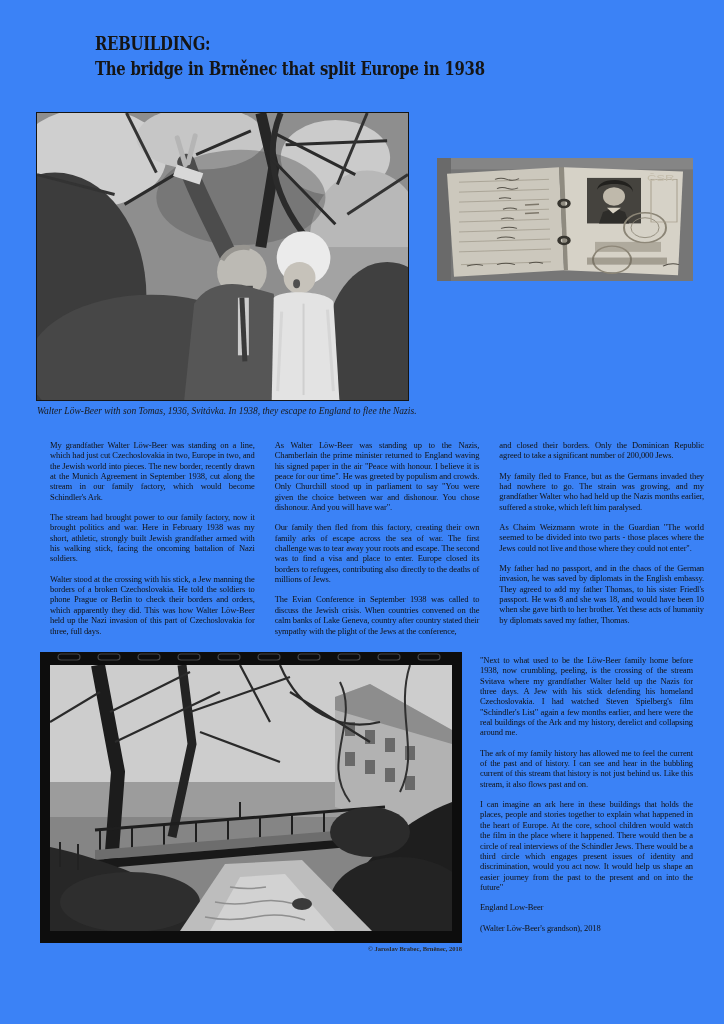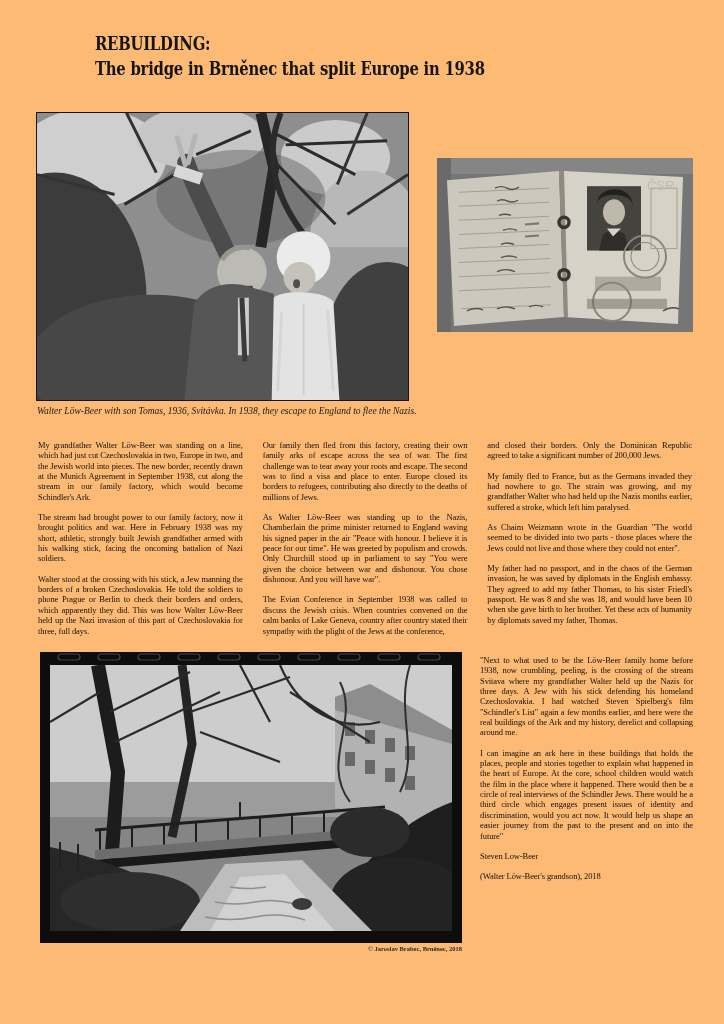--- a/index.html
+++ b/index.html
@@ -1,46 +1,46 @@
 <!DOCTYPE html>
 <html><head>
 <meta charset="utf-8">
 <style>
   html,body { margin:0; padding:0; background:#ffffff; }
   .page {
     position:relative; width:724px; height:1024px;
-    background:#fdba74; overflow:hidden;
+    background:#3b82f6; overflow:hidden;
     font-family:"Liberation Serif", serif; color:#121212;
   }
   .title {
     position:absolute; left:95px; top:31px;
     font-family:"DejaVu Serif", serif; font-weight:bold;
     font-size:19px; line-height:25px; letter-spacing:-0.3px;
     transform:scaleX(0.78); transform-origin:top left;
     white-space:nowrap; color:#151515;
   }
   .photo1 {
     position:absolute; left:36px; top:112px; width:373px; height:289px;
     border:1.5px solid #151515; box-sizing:border-box; background:#8e8e8e;
   }
   .photo1 svg, .photo2 svg, .photo3 svg { display:block; width:100%; height:100%; }
   .caption1 {
     position:absolute; left:37px; top:406px; width:420px;
     font-size:9.5px; line-height:11px; color:#1a1a1a;font-style:italic;
   }
   .photo2 {
-    position:absolute; left:437px; top:158px; width:256px; height:174px;
+    position:absolute; left:437px; top:158px; width:256px; height:123px;
     background:#7a7a7a;
   }
   .caption2 {
     position:absolute; left:437px; top:339px; width:258px;
     font-size:9.5px; line-height:11.5px; color:#1a1a1a;
   }
   .columns {
-    position:absolute; left:38px; top:440px; width:654px;
+    position:absolute; left:50px; top:440px; width:654px;
     display:flex; gap:20px;
   }
   .col {
     width:211px; font-size:8.5px; line-height:10.35px;
     text-align:justify; letter-spacing:-0.1px;
   }
   .col p, .quotecol p { margin:0 0 10px 0; }
   .photo3 {
     position:absolute; left:40px; top:652px; width:422px; height:291px;
     background:#0d0d0d;
@@ -163,22 +163,22 @@
     </svg>
   </div>
 
   <div class="columns">
     <div class="col">
       <p>My grandfather Walter Löw-Beer was standing on a line, which had just cut Czechoslovakia in two, Europe in two, and the Jewish world into pieces. The new border, recently drawn at the Munich Agreement in September 1938, cut along the stream in our family factory, which would become Schindler's Ark.</p>
       <p>The stream had brought power to our family factory, now it brought politics and war. Here in February 1938 was my short, athletic, strongly built Jewish grandfather armed with his walking stick, facing the oncoming battalion of Nazi soldiers.</p>
       <p>Walter stood at the crossing with his stick, a Jew manning the borders of a broken Czechoslovakia. He told the soldiers to phone Prague or Berlin to check their borders and orders, which apparently they did. This was how Walter Löw-Beer held up the Nazi invasion of this part of Czechoslovakia for three, full days.</p>
     </div>
     <div class="col">
+      <p>As Walter Löw-Beer was standing up to the Nazis, Chamberlain the prime minister returned to England waving his signed paper in the air "Peace with honour. I believe it is peace for our time". He was greeted by populism and crowds. Only Churchill stood up in parliament to say "You were given the choice between war and dishonour. You chose dishonour. And you will have war".</p>
       <p>Our family then fled from this factory, creating their own family arks of escape across the sea of war. The first challenge was to tear away your roots and escape. The second was to find a visa and place to enter. Europe closed its borders to refugees, contributing also directly to the deaths of millions of Jews.</p>
-      <p>As Walter Löw-Beer was standing up to the Nazis, Chamberlain the prime minister returned to England waving his signed paper in the air "Peace with honour. I believe it is peace for our time". He was greeted by populism and crowds. Only Churchill stood up in parliament to say "You were given the choice between war and dishonour. You chose dishonour. And you will have war".</p>
       <p>The Evian Conference in September 1938 was called to discuss the Jewish crisis. When countries convened on the calm banks of Lake Geneva, country after country stated their sympathy with the plight of the Jews at the conference,</p>
     </div>
     <div class="col">
       <p>and closed their borders. Only the Dominican Republic agreed to take a significant number of 200,000 Jews.</p>
       <p>My family fled to France, but as the Germans invaded they had nowhere to go. The strain was growing, and my grandfather Walter who had held up the Nazis months earlier, suffered a stroke, which left him paralysed.</p>
       <p>As Chaim Weizmann wrote in the Guardian "The world seemed to be divided into two parts - those places where the Jews could not live and those where they could not enter".</p>
       <p>My father had no passport, and in the chaos of the German invasion, he was saved by diplomats in the English embassy. They agreed to add my father Thomas, to his sister Friedl's passport. He was 8 and she was 18, and would have been 10 when she gave birth to her brother. Yet these acts of humanity by diplomats saved my father, Thomas.</p>
     </div>
   </div>
 
@@ -255,18 +255,19 @@
         <ellipse cx="262" cy="252" rx="10" ry="6" fill="#3a3a3a"></ellipse>
 
         <path d="M20,190 L20,215 M38,192 L38,218 M200,150 L200,168" stroke="#222222" stroke-width="2" fill="none"></path>
       </g>
     </svg>
   </div>
   <div class="credit">© Jaroslav Brabec, Brněnec, 2018</div>
 
   <div class="quotecol">
     <p>"Next to what used to be the Löw-Beer family home before 1938, now crumbling, peeling, is the crossing of the stream Svitava where my grandfather Walter held up the Nazis for three days. A Jew with his stick defending his homeland Czechoslovakia. I had watched Steven Spielberg's film "Schindler's List" again a few months earlier, and here were the real buildings of the Ark and my history, derelict and collapsing around me.</p>
+    <p>The ark of my family history has allowed me to feel the current of the past and of history. I can see and hear in the bubbling current of this stream that history is not just behind us. Like this stream, it also flows past and on.</p>
     <p>I can imagine an ark here in these buildings that holds the places, people and stories together to explain what happened in the heart of Europe. At the core, school children would watch the film in the place where it happened. There would then be a circle of real interviews of the Schindler Jews. There would be a third circle which engages present issues of identity and discrimination, would you act now. It would help us shape an easier journey from the past to the present and on into the future"</p>
-    <p class="sig">Steven Low-Beer</p>
+    <p class="sig">England Low-Beer</p>
     <p class="sig">(Walter Löw-Beer's grandson), 2018</p>
   </div>
 
 </div>
 
 </body></html>

